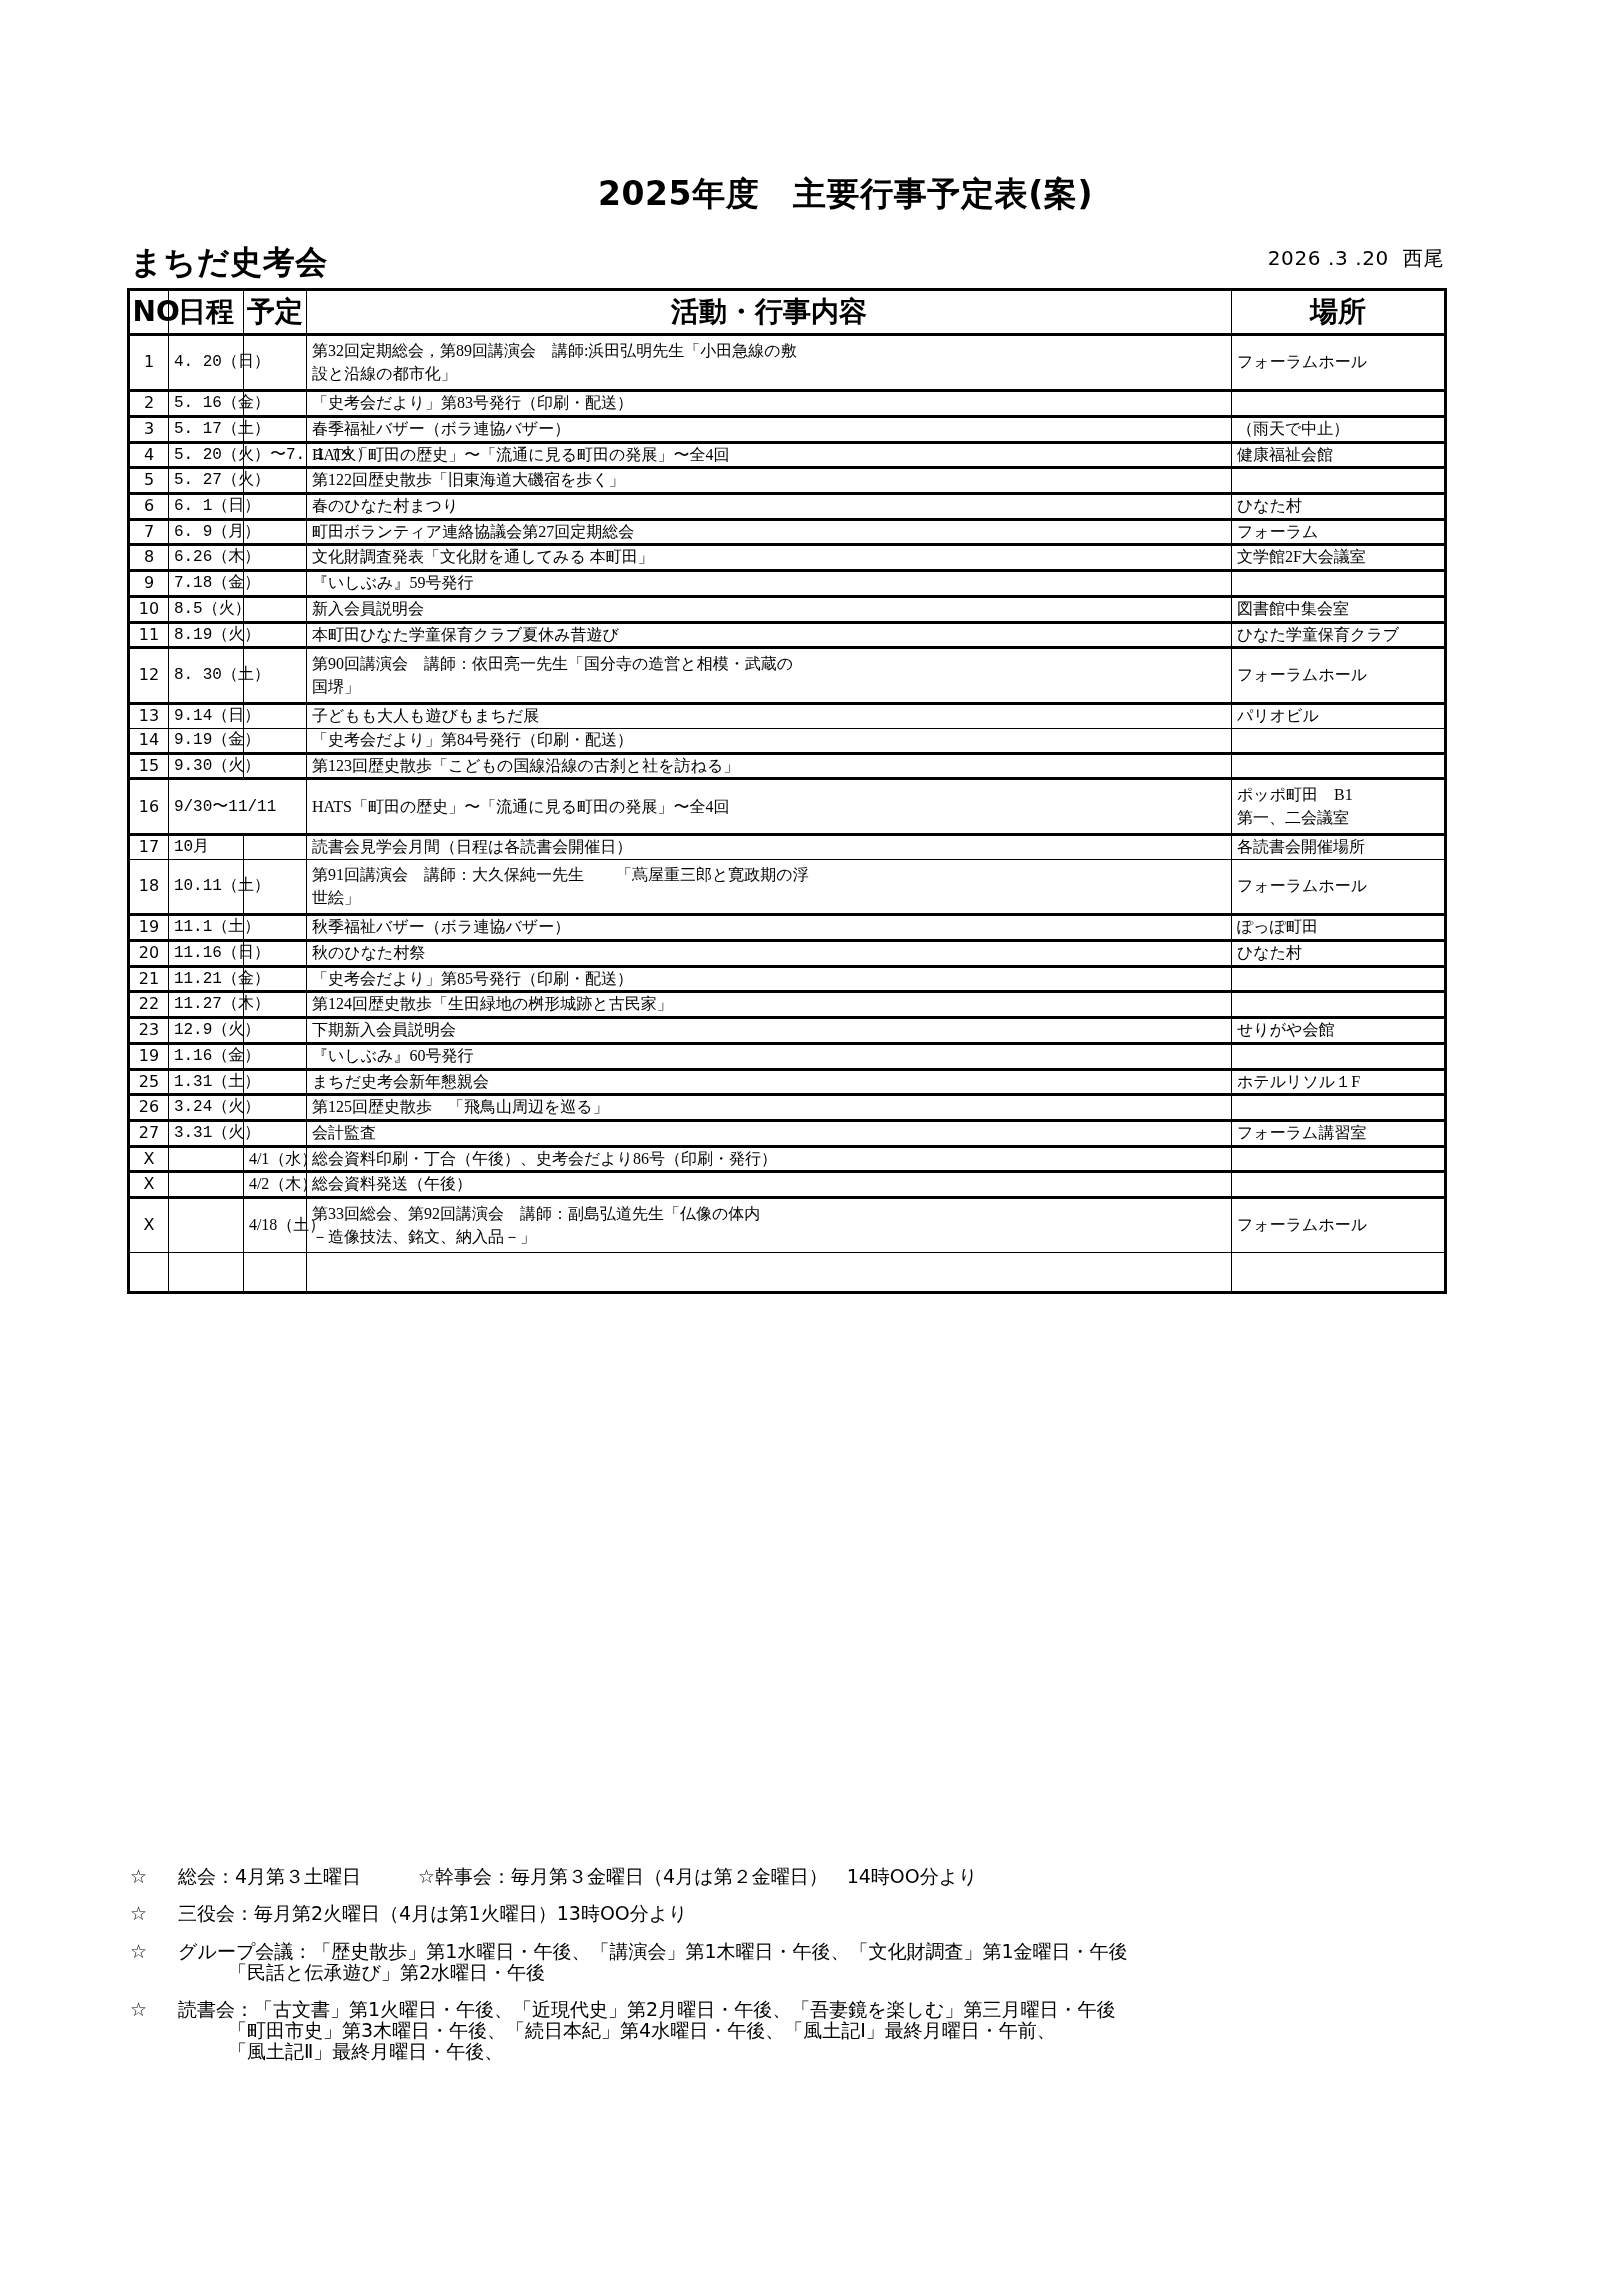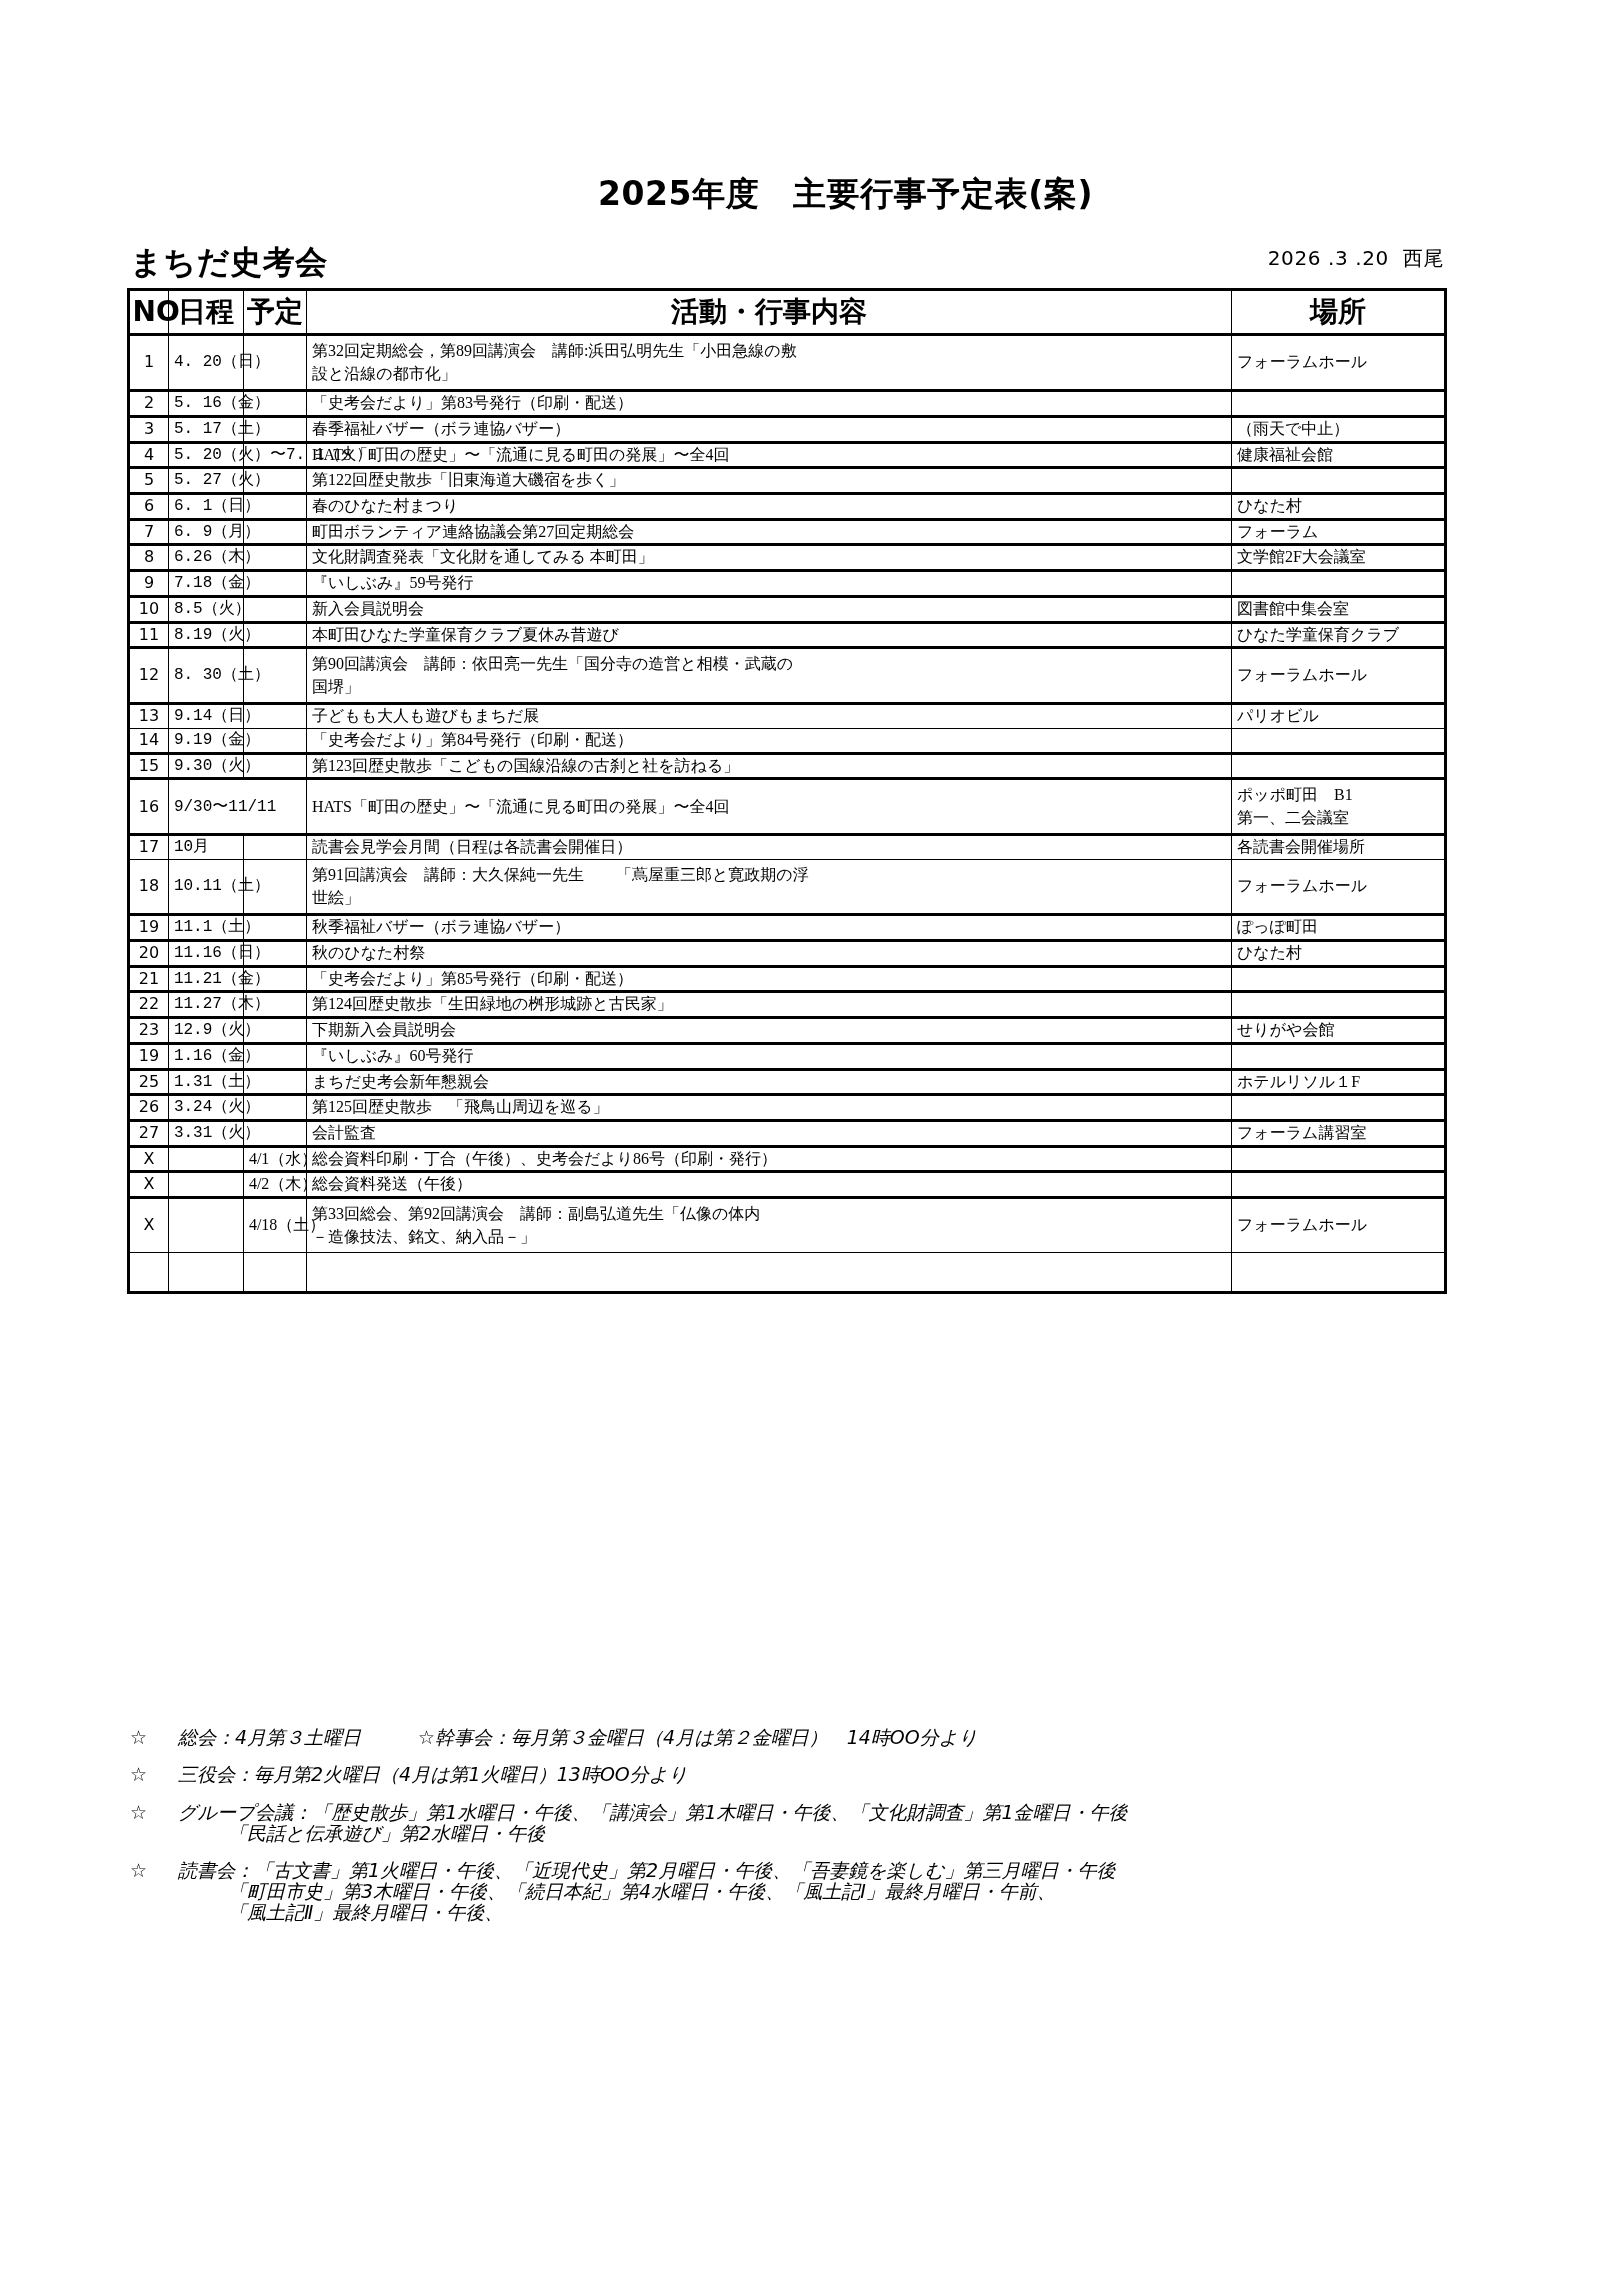--- a/index.html
+++ b/index.html
@@ -114,26 +114,25 @@
 
   
   tr.thick-top td { border-top: 3.1px solid #000; }
 
   .act-line { display: block; }
 
   
   .notes {
     position: absolute;
     left: 130px;
-    top: 1728px;
+    top: 1867px;
     width: 1411px;
     font-family: "DejaVu Sans", sans-serif;
     font-size: 19px;
     line-height: 1.0;
-    font-style: italic;
   }
   .note-row {
     display: block;
     margin-bottom: 18.4px;
     white-space: pre;
   }
   .note-star {
     display: inline-block;
     width: 48px;
     font-size: 19px;

